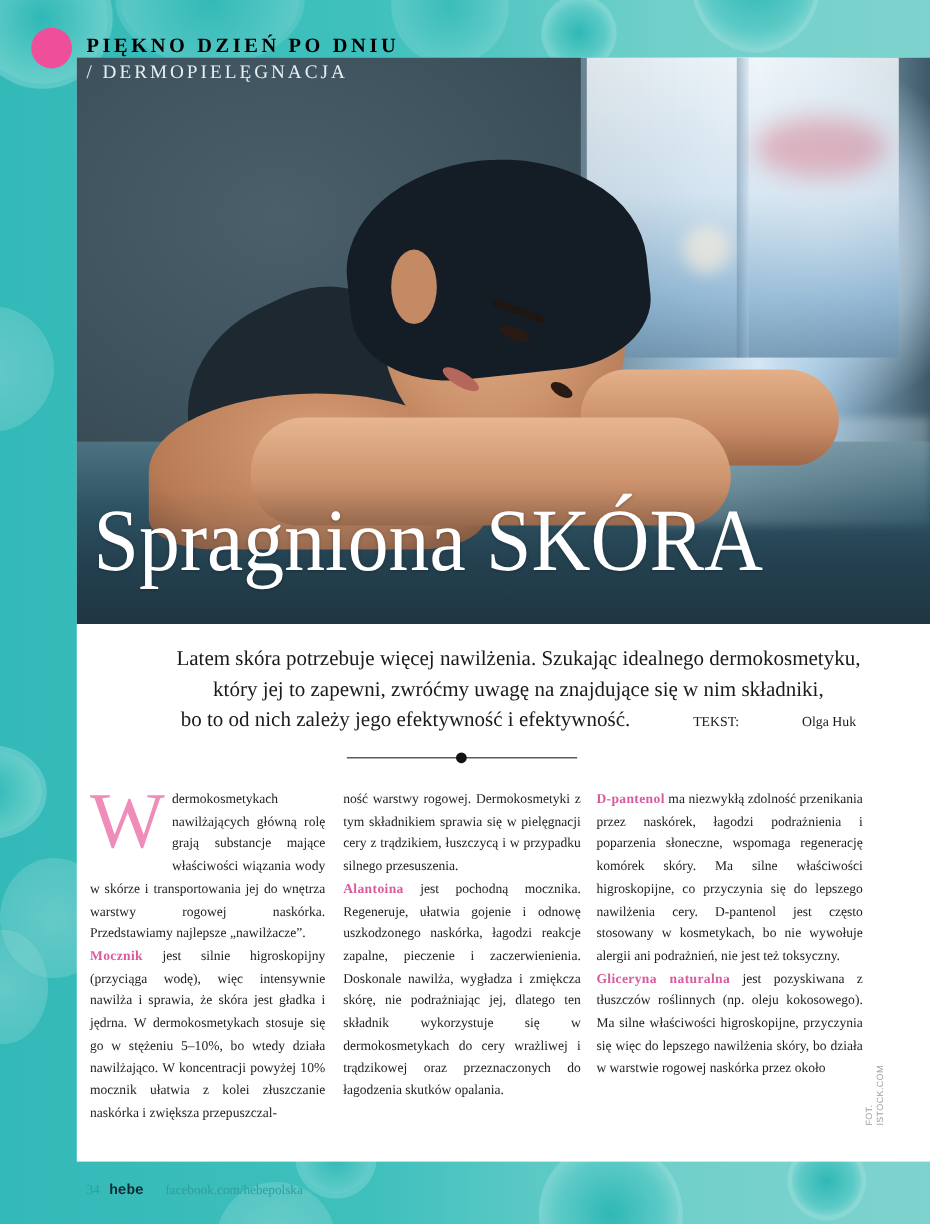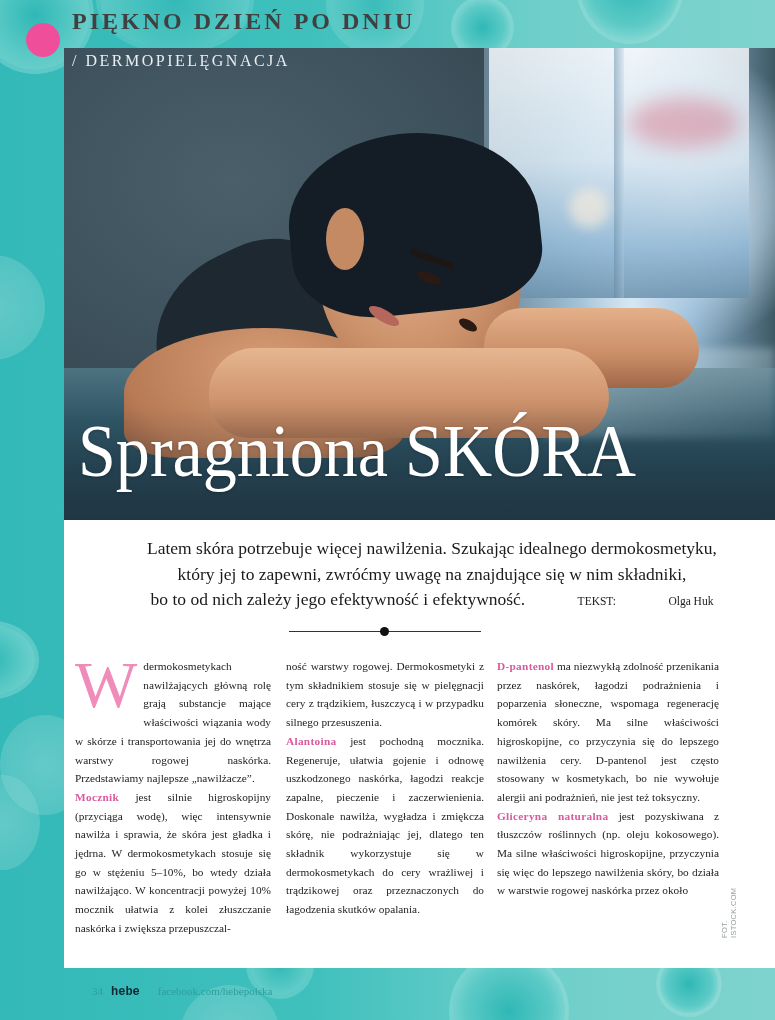--- a/index.html
+++ b/index.html
@@ -23,23 +23,23 @@
     background: radial-gradient(circle at 50% 50%, rgba(140,215,212,0.55) 0%, rgba(140,215,212,0.35) 70%, rgba(170,228,225,0.25) 100%);
     box-shadow: none;
   }
 
   
   .pink-dot {
     position: absolute; left: 26px; top: 23px; width: 34px; height: 34px;
     border-radius: 50%; background: #ef4f9a;
   }
   .section-title {
-    position: absolute; left: 72px; top: 8px;
+    position: absolute; left: 72px; top: 28px;
     font-family: "Liberation Serif", serif; font-weight: bold;
-    font-size: 24px; letter-spacing: 3px; color: #404040;
+    font-size: 17px; letter-spacing: 3px; color: #000000;
   }
 
   
   .panel {
     position: absolute; left: 64px; top: 48px; width: 711px; height: 920px;
     background: #fff;
   }
   .hero {
     position: absolute; left: 0; top: 0; width: 711px; height: 472px; overflow: hidden;
     background:
@@ -178,21 +178,21 @@
   .photo-credit {
     position: absolute; left: 656px; top: 890px;
     transform: rotate(-90deg); transform-origin: left top;
     font-family: "Liberation Sans", sans-serif; font-size: 7.5px; letter-spacing: 0.3px;
     color: #9aa0a3;
   }
 
   
   .footer {
     position: absolute; left: 72px; top: 985px;
-    display: flex; align-items: baseline; gap: 8px; margin-left: 20px;
+    display: flex; align-items: baseline; gap: 8px;
   }
   .footer .page-num { font-family: "Liberation Serif", serif; font-size: 11px; color: #2f9e9a; }
   .footer .brand { font-family: Liberation Mono, monospace; font-size: 12px; font-weight: bold; color: #0f2a33; }
   .footer .fb { font-family: "Liberation Serif", serif; font-size: 11px; color: #2e9f9c; margin-left: 10px; }
 </style>
 </head>
 <body>
 
 <div class="bg"></div>
 
@@ -249,21 +249,21 @@
 
   <div class="divider"></div>
   <div class="divider-dot"></div>
 
   <div class="col col1">
     <p><span class="dropcap">W</span><span>dermokosmetykach nawilżających główną rolę grają substancje mające właściwości wiązania wody w skórze i transportowania jej do wnętrza warstwy rogowej naskórka. Przedstawiamy najlepsze „nawilżacze”.</span></p>
     <p><span class="hl">Mocznik</span> <span>jest silnie higroskopijny (przyciąga wodę), więc intensywnie nawilża i sprawia, że skóra jest gładka i jędrna. W dermokosmetykach stosuje się go w stężeniu 5–10%, bo wtedy działa nawilżająco. W koncentracji powyżej 10% mocznik ułatwia z kolei złuszczanie naskórka i zwiększa przepuszczal-</span></p>
   </div>
 
   <div class="col col2">
-    <p>ność warstwy rogowej. Dermokosmetyki z tym składnikiem stosuje się w pielęgnacji cery z trądzikiem, łuszczycą i w przypadku silnego przesuszenia.</p>
+    <p>ność warstwy rogowej. Dermokosmetyki z tym składnikiem sprawia się w pielęgnacji cery z trądzikiem, łuszczycą i w przypadku silnego przesuszenia.</p>
     <p><span class="hl">Alantoina</span> <span>jest pochodną mocznika. Regeneruje, ułatwia gojenie i odnowę uszkodzonego naskórka, łagodzi reakcje zapalne, pieczenie i zaczerwienienia. Doskonale nawilża, wygładza i zmiękcza skórę, nie podrażniając jej, dlatego ten składnik wykorzystuje się w dermokosmetykach do cery wrażliwej i trądzikowej oraz przeznaczonych do łagodzenia skutków opalania.</span></p>
   </div>
 
   <div class="col col3">
     <p><span class="hl">D-pantenol</span> <span>ma niezwykłą zdolność przenikania przez naskórek, łagodzi podrażnienia i poparzenia słoneczne, wspomaga regenerację komórek skóry. Ma silne właściwości higroskopijne, co przyczynia się do lepszego nawilżenia cery. D-pantenol jest często stosowany w kosmetykach, bo nie wywołuje alergii ani podrażnień, nie jest też toksyczny.</span></p>
     <p><span class="hl">Gliceryna naturalna</span> <span>jest pozyskiwana z tłuszczów roślinnych (np. oleju kokosowego). Ma silne właściwości higroskopijne, przyczynia się więc do lepszego nawilżenia skóry, bo działa w warstwie rogowej naskórka przez około</span></p>
   </div>
 
   <div class="photo-credit">FOT. ISTOCK.COM</div>
 </div>

